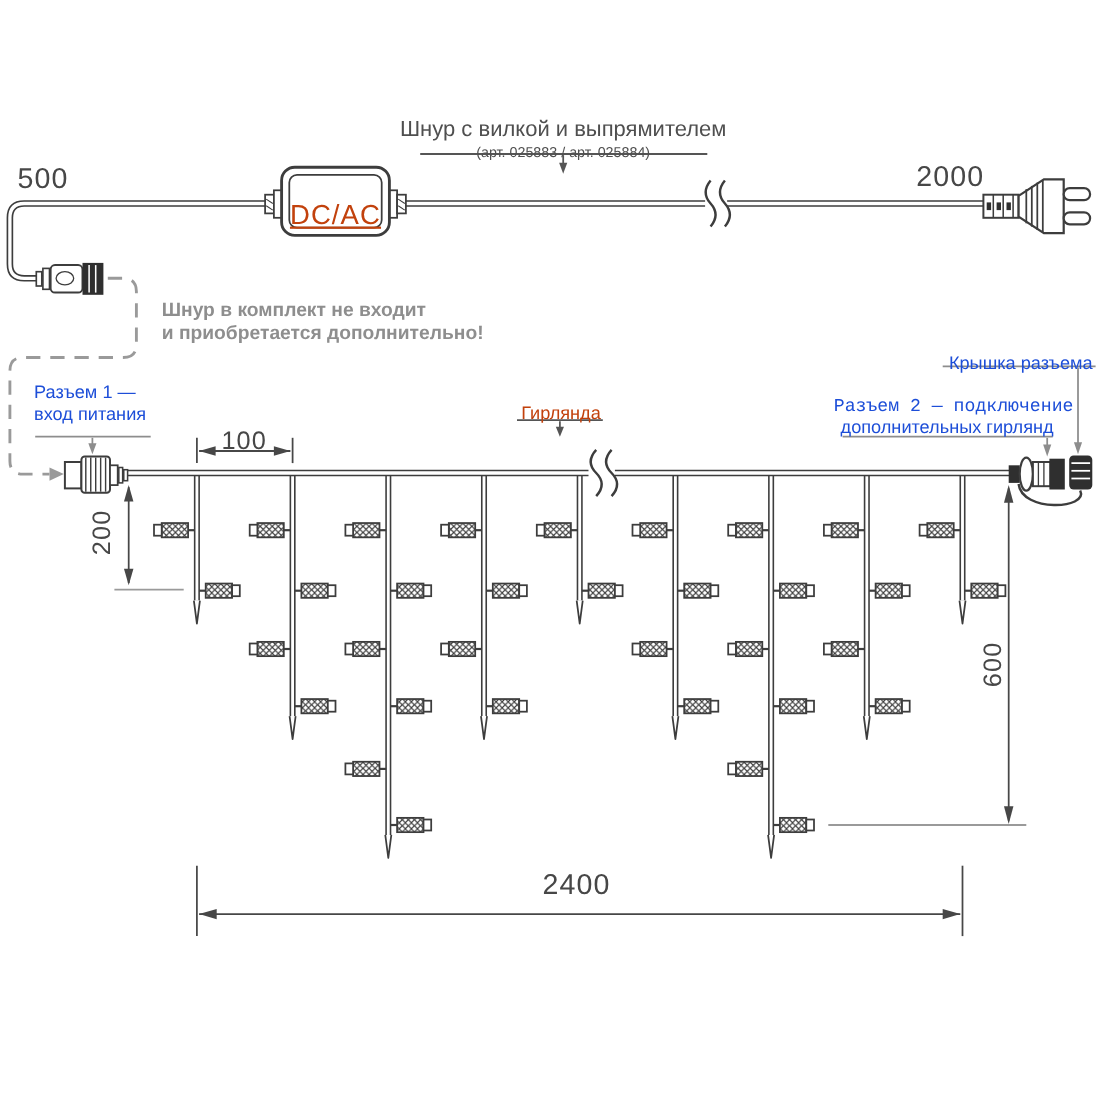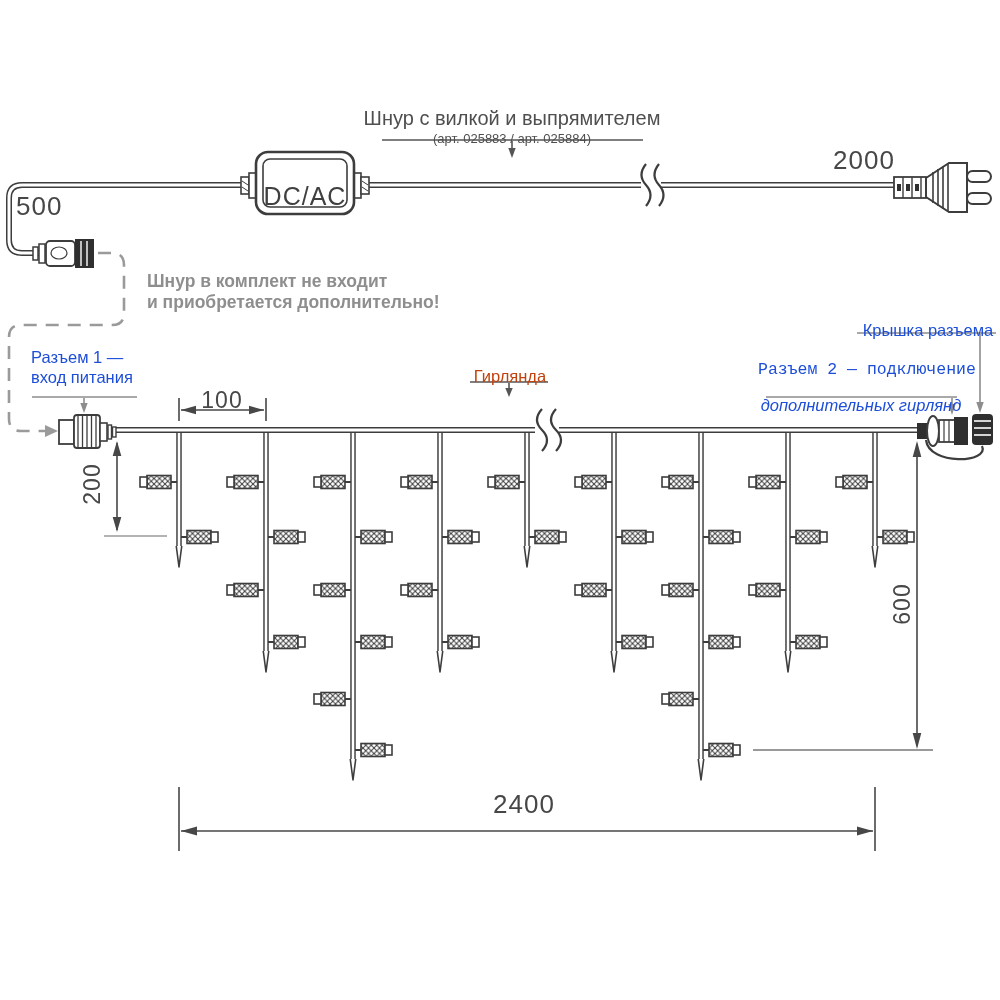--- a/index.html
+++ b/index.html
@@ -9,21 +9,21 @@
   .lbl{position:absolute;white-space:pre;}
   .dimnum{color:#474747;font-size:26px;letter-spacing:1px;}
   .dimnum-sm{color:#474747;font-size:23px;letter-spacing:1px;}
   .rot{transform:rotate(-90deg);transform-origin:center center;text-align:center;}
   .ctr{text-align:center;margin-top:12px;}
   .title-main{color:#4f4f4f;font-size:20px;}
   .title-sub{color:#4f4f4f;font-size:13px;}
   .note{color:#8e8e8e;font-size:17.5px;font-weight:bold;line-height:21px;}
   .gray-lbl{color:#1d4ed8;font-size:16.5px;line-height:19.5px;}
   .dark-lbl{color:#c2410c;font-size:16.5px;}
-  .dcac{color:#404040;font-size:25px;letter-spacing:1px;}
+  .dcac{color:#c2410c;font-size:25px;letter-spacing:1px;text-decoration:underline;}
 </style>
 </head>
 <body>
 
 <div class="stage">
 
 <svg width="1000" height="1000" viewBox="0 0 1000 1000">
   <defs>
     <pattern id="xhatch" width="5.5" height="5.5" patternUnits="userSpaceOnUse">
       <path d="M0 5.5 L5.5 0 M0 0 L5.5 5.5" stroke="#3d3d3d" stroke-width="1" fill="none"></path>
@@ -428,38 +428,38 @@
     <line x1="952" y1="398" x2="952" y2="405" stroke="#8d8d8d" stroke-width="1.6"></line>
     <polygon points="952,415 948.3,404 955.7,404" fill="#8d8d8d"></polygon>
   </g>
   <g>
     <line x1="857" y1="333" x2="996" y2="333" stroke="#8d8d8d" stroke-width="1.6"></line>
     <line x1="980" y1="334" x2="980" y2="403" stroke="#8d8d8d" stroke-width="1.6"></line>
     <polygon points="980,413 976.3,402 983.7,402" fill="#8d8d8d"></polygon>
   </g>
 </svg>
 
-<div class="lbl dimnum" style="left:16px;top:147px;margin-top:44px;">500</div>
+<div class="lbl dimnum" style="left:16px;top:147px;">500</div>
 <div class="lbl dimnum" style="left:833px;top:145px;">2000</div>
 
 <div class="lbl title-main ctr" style="left:362px;top:95px;width:300px;">Шнур с вилкой и выпрямителем</div>
 <div class="lbl title-sub ctr" style="left:362px;top:119px;width:300px;">(арт. 025883 / арт. 025884)</div>
 
 <div class="lbl dcac ctr" style="left:257px;top:170px;width:96px;">DC/AC</div>
 
 <div class="lbl note" style="left:147px;top:271px;">Шнур в комплект не входит</div>
 <div class="lbl note" style="left:147px;top:292px;">и приобретается дополнительно!</div>
 
 <div class="lbl gray-lbl" style="left:31px;top:348px;">Разъем 1 —</div>
 <div class="lbl gray-lbl" style="left:31px;top:368px;text-align:right;">вход питания</div>
 
 <div class="lbl dark-lbl ctr" style="left:434px;top:355px;width:152px;">Гирлянда</div>
 
 <div class="lbl gray-lbl ctr" style="left:858px;top:309px;width:140px;">Крышка разъема</div>
 <div class="lbl gray-lbl ctr" style="left:758px;top:348px;width:206px;font-family:Liberation Mono, monospace;">Разъем 2 — подключение</div>
-<div class="lbl gray-lbl ctr" style="left:758px;top:384px;width:206px;font-style:italic;">дополнительных гирлянд</div>
+<div class="lbl gray-lbl ctr" style="left:758px;top:368px;width:206px;">дополнительных гирлянд</div>
 
 <div class="lbl dimnum-sm ctr" style="left:182px;top:375px;width:80px;">100</div>
 <div class="lbl dimnum-sm rot" style="left:53px;top:470px;width:80px;height:28px;">200</div>
 <div class="lbl dimnum-sm rot" style="left:862px;top:590px;width:82px;height:28px;">600</div>
 <div class="lbl dimnum ctr" style="left:462px;top:777px;width:124px;">2400</div>
 
 </div>
 
 </body></html>

